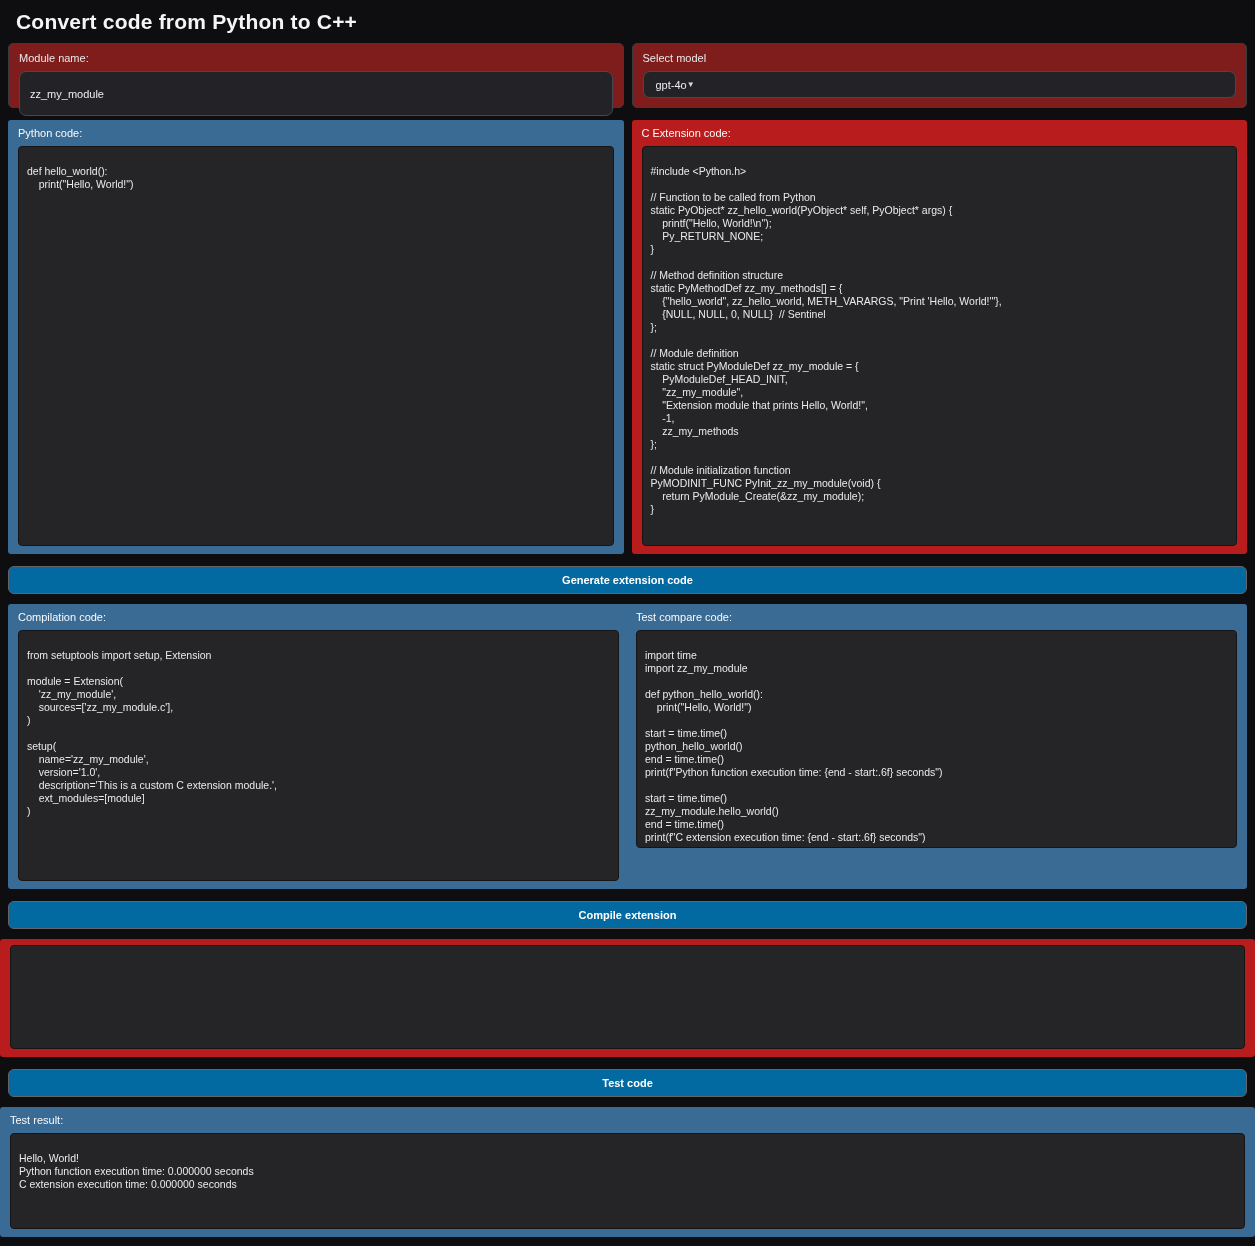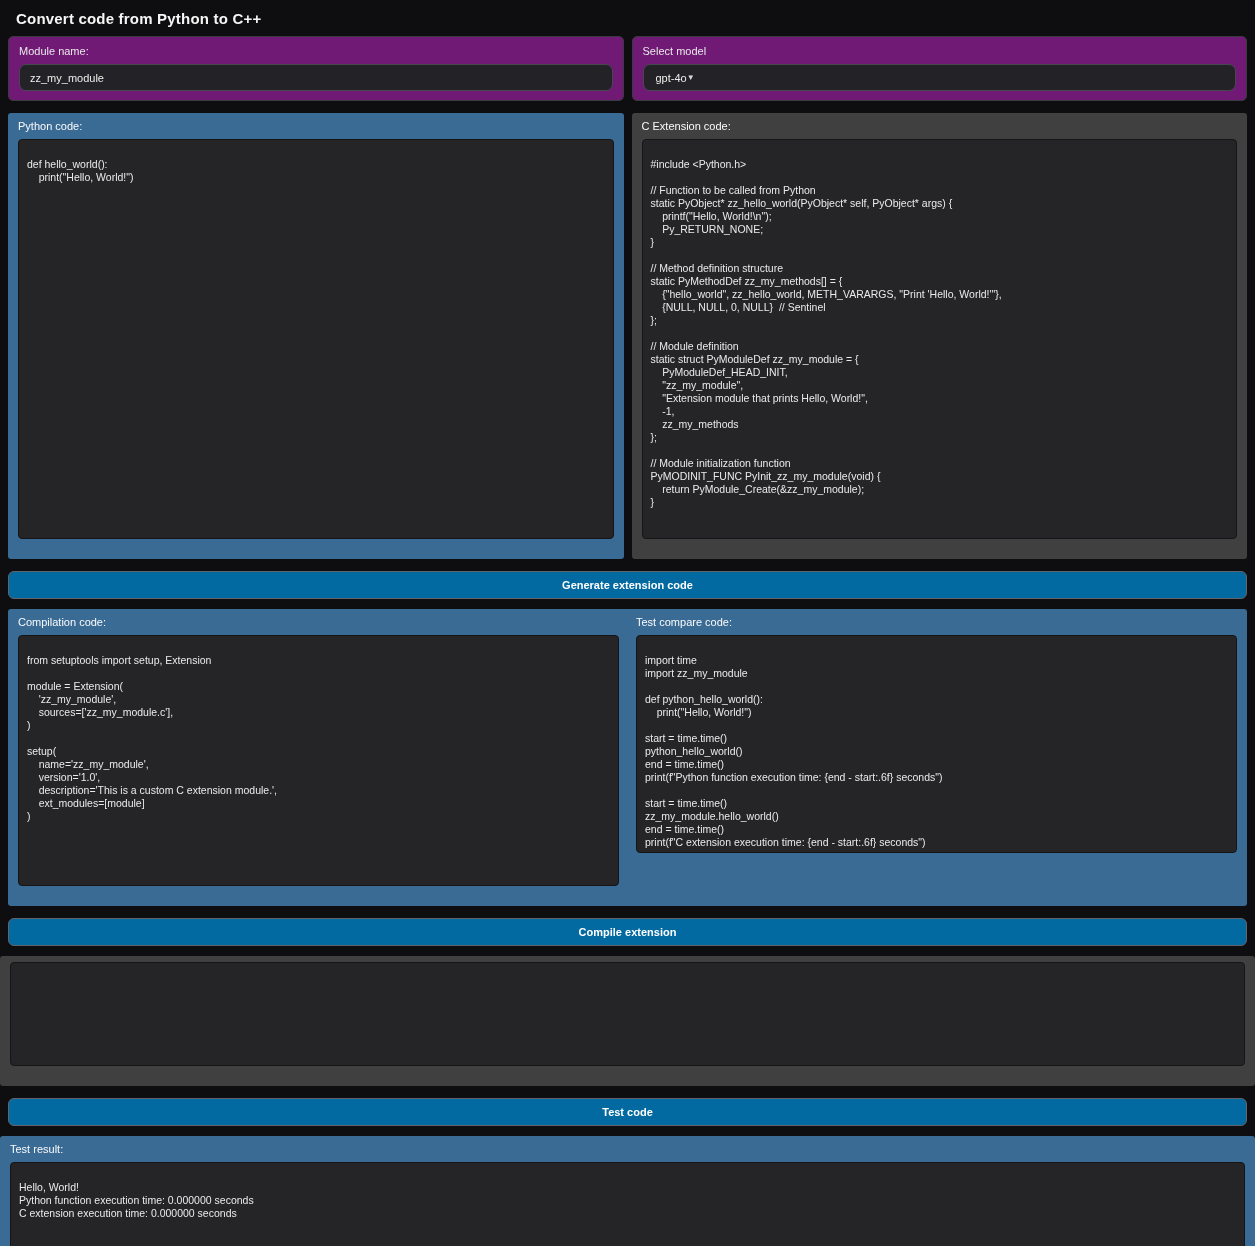--- a/index.html
+++ b/index.html
@@ -5,39 +5,39 @@
   * { box-sizing: border-box; margin: 0; padding: 0; }
   html, body { width: 1255px; height: 1246px; }
   body {
     background: #0e0e10;
     color: #ececec;
     font-family: "Liberation Sans", sans-serif;
     overflow: hidden;
     position: relative;
   }
   .page-title {
-    font-size: 15px;
+    font-size: 21px;
     font-weight: 700;
     letter-spacing: .2px;
     padding: 10px 16px 9px;
     color: #f5f5f5;
   }
   .row1 { display: flex; gap: 8px; margin: 0 8px; }
   .card {
     flex: 1;
-    background: #701a75;
+    background: #7f1d1d;
     border: 1px solid #3a3a41;
     border-radius: 5px;
     padding: 8px 10px 7px;
     height: 65px;
   }
   .field-label { font-size: 11px; color: #e8e8e8; margin-bottom: 7px; }
   .text-input {
     width: 100%;
-    height: 27px;
+    height: 45px;
     background: #232327;
     border: 1px solid #47474f;
     border-radius: 7px;
     color: #ececec;
     font-size: 11px;
     padding: 0 10px;
     font-family: "Liberation Sans", sans-serif;
     outline: none;
   }
   .dropdown {
@@ -46,23 +46,23 @@
     height: 27px;
     background: #232327;
     border: 1px solid #47474f;
     border-radius: 7px;
     font-size: 11px;
     padding: 0 12px;
     cursor: pointer;
   }
   .caret { font-size: 8px; color: #d8d8d8; line-height: 1; }
   .panel-row { display: flex; gap: 8px; margin: 12px 8px 0; }
-  .panel { flex: 1; border-radius: 3px; padding: 6px 10px 20px; }
+  .panel { flex: 1; border-radius: 3px; padding: 6px 10px 8px; }
   .blue { background: #3a6b95; }
-  .green { background: #404040; }
+  .green { background: #b91c1c; }
   .panel-label { font-size: 11px; color: #fafafa; margin: 1px 0 7px; }
   .codebox {
     display: block;
     width: 100%;
     background: #252528;
     border: 1px solid #151517;
     border-radius: 4px;
     color: #eaeaea;
     font-size: 10.5px;
     line-height: 13px;

